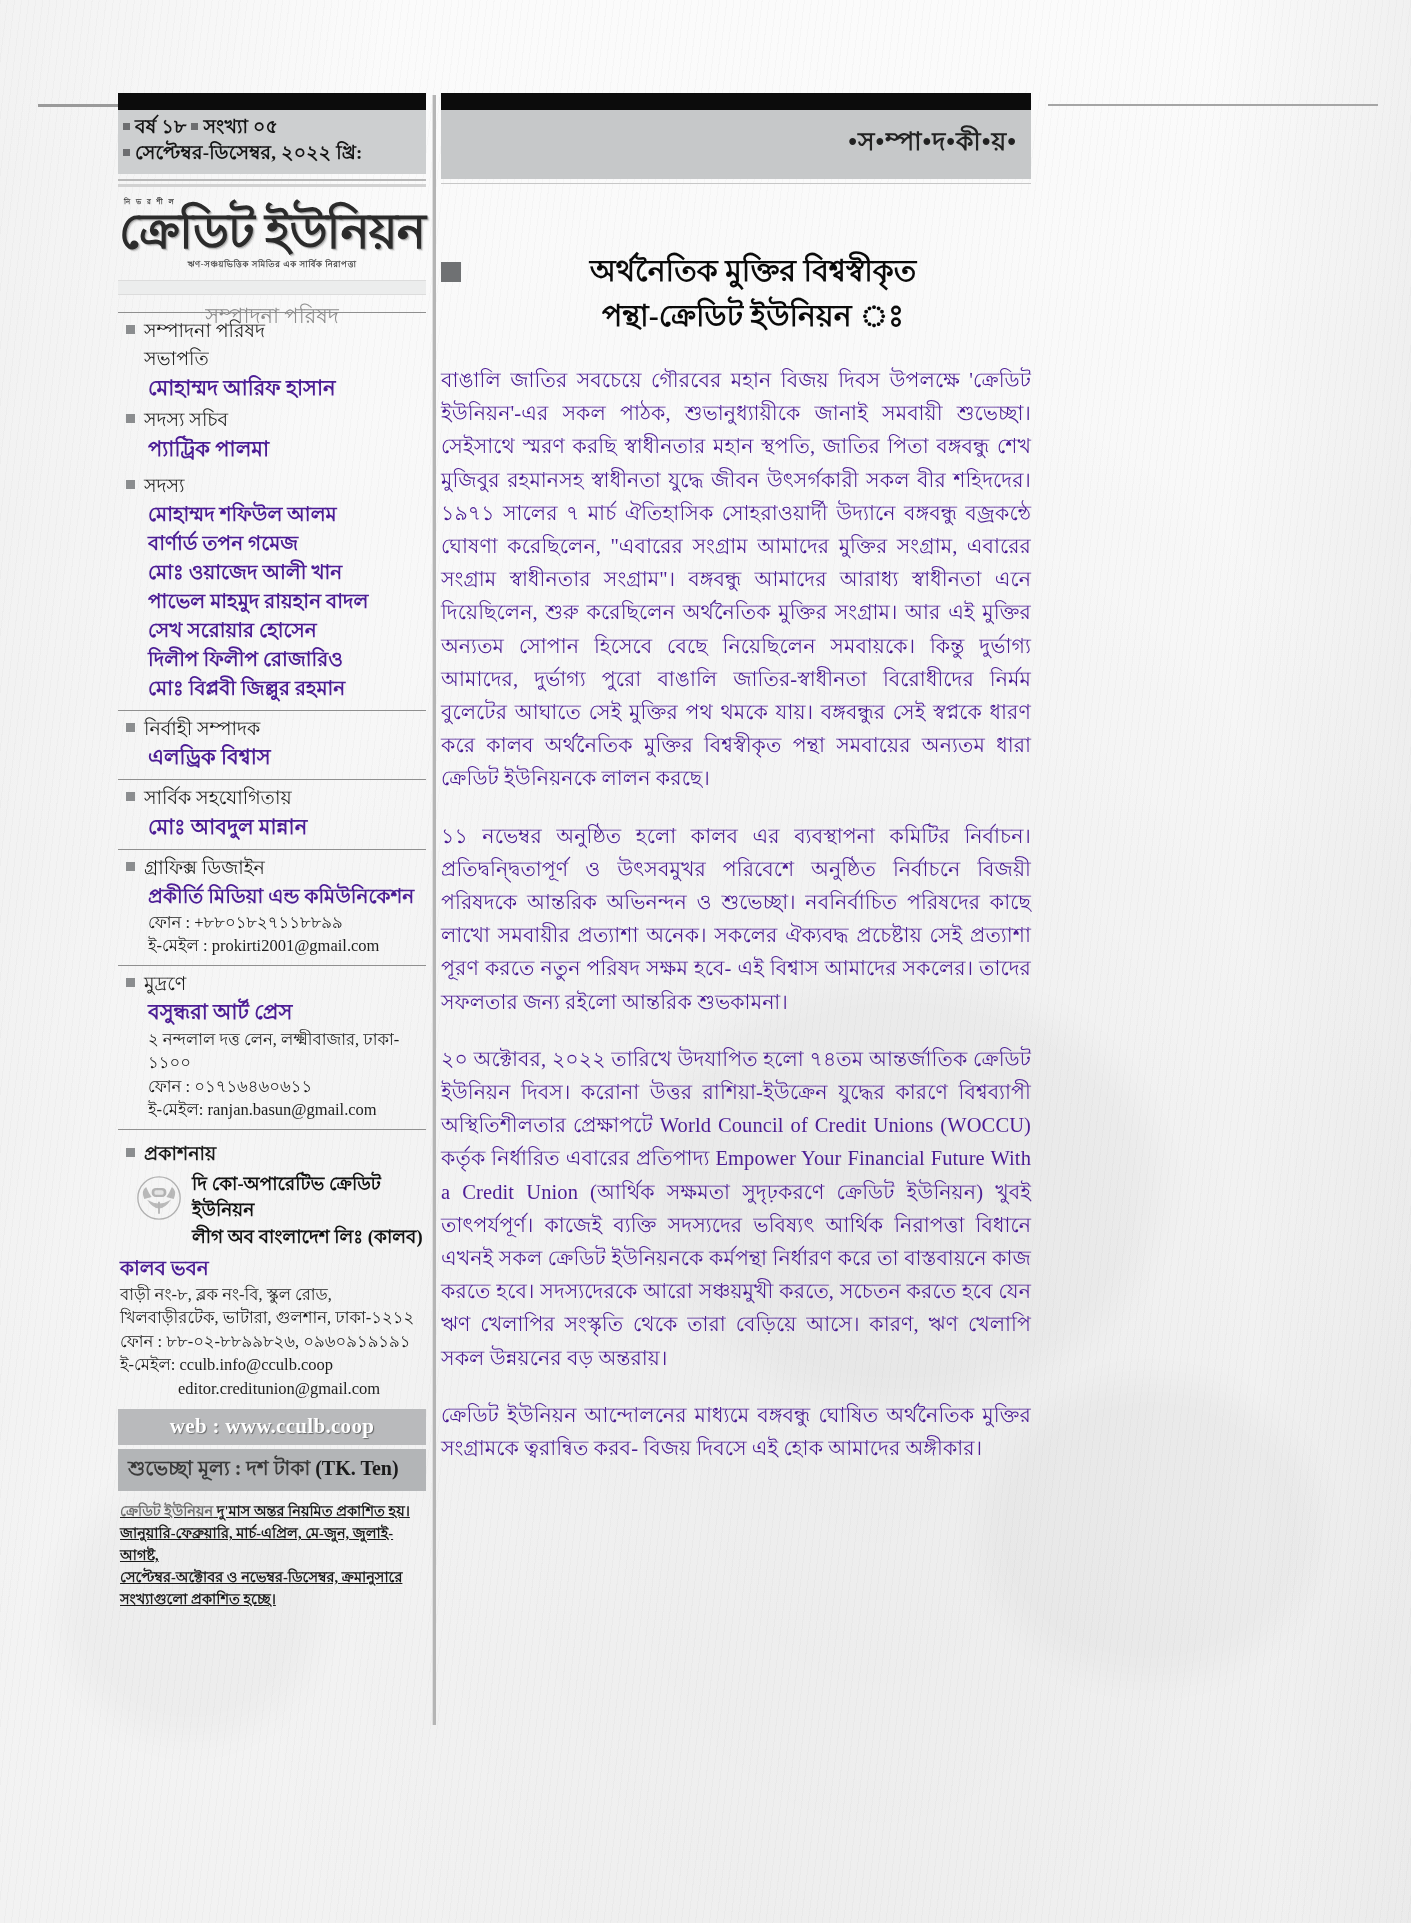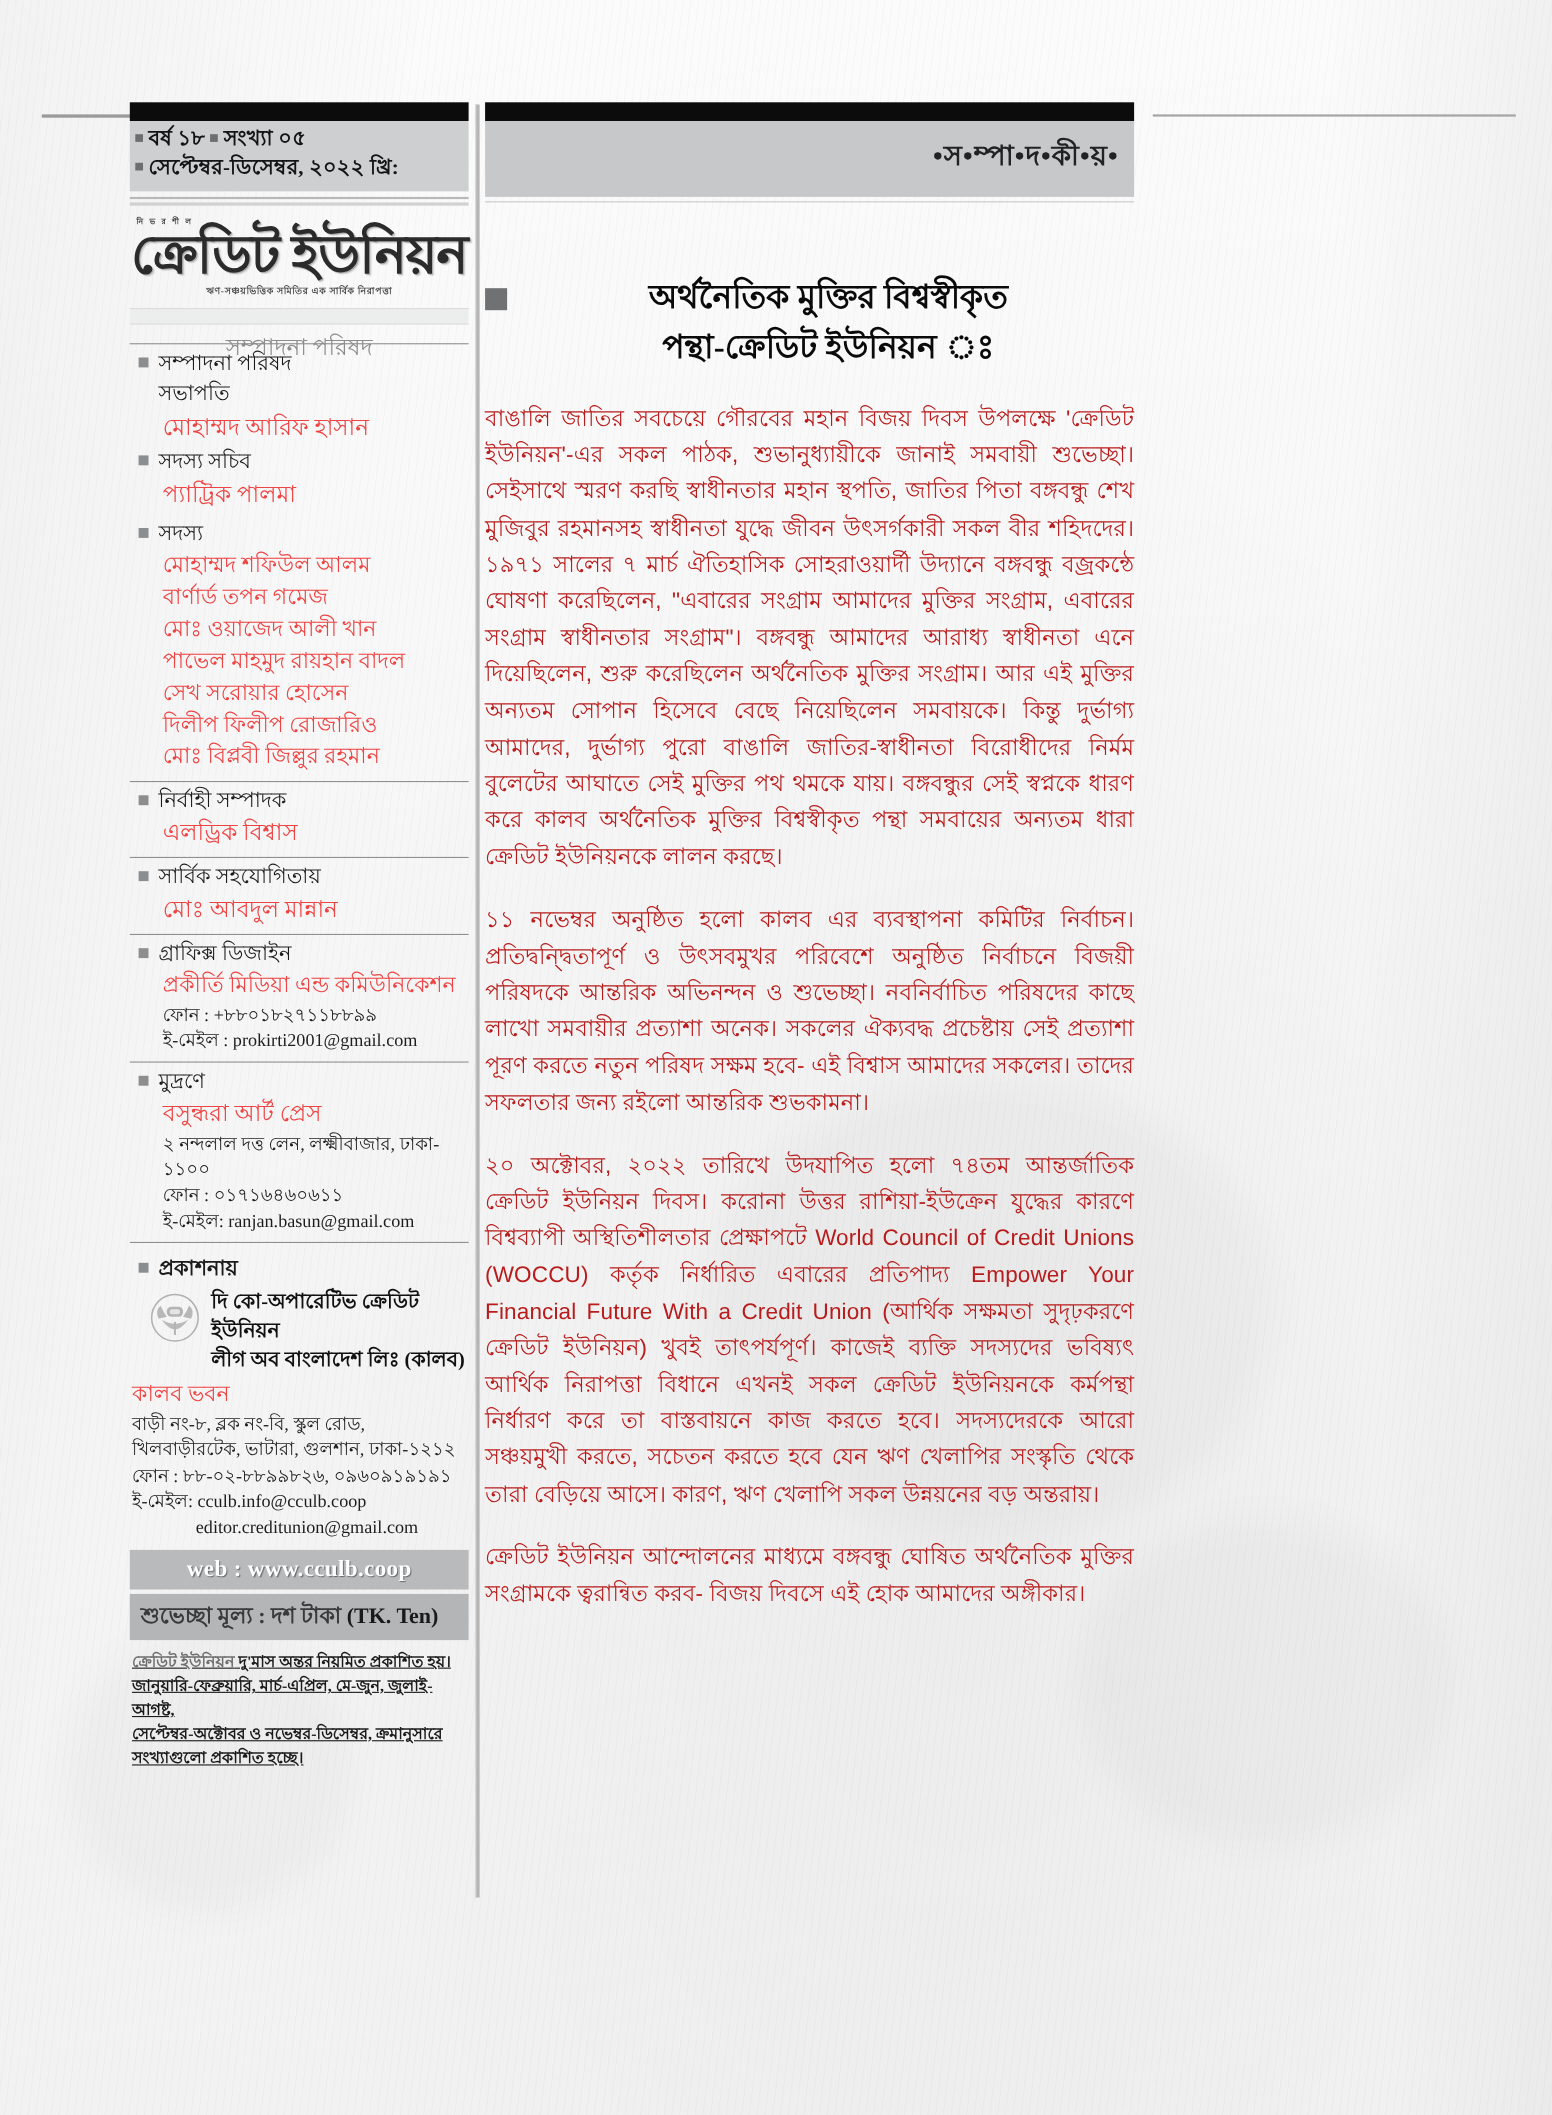--- a/index.html
+++ b/index.html
@@ -161,22 +161,22 @@
   .role {
     font-size: 19px;
     color: #1b1b1b;
     line-height: 1.45;
     font-family: "Liberation Serif", serif;
   }
   .role.bold { font-weight: 700; }
   .name-list { padding-left: 30px; }
   .name {
     font-size: 21px;
-    font-weight: 400;
-    color: #ef4444;
+    font-weight: 700;
+    color: #4c1d95;
     line-height: 1.45;
     font-family: "Liberation Serif", serif;
   }
   .name.sm { font-size: 20px; }
   .detail {
     font-size: 16.5px;
     color: #1d1d1d;
     line-height: 1.42;
     font-family: "Liberation Serif", serif;
   }
@@ -288,23 +288,23 @@
     font-weight: 700;
     line-height: 1.5;
     color: #0a0a0a;
     font-family: "Liberation Serif", serif;
   }
 
   .body-para {
     margin-top: 26px;
     font-size: 20.5px;
     line-height: 1.62;
-    color: #b91c1c;
+    color: #4c1d95;
     text-align: justify;
-    font-family: Liberation Sans, sans-serif;
+    font-family: Liberation Serif, serif;
     letter-spacing: .1px;
   }
   .body-para + .body-para { margin-top: 24px; }
 </style>
 </head>
 <body>
 
 <div class="page">
   <div class="blob" style="left:640px; top:980px; width:520px; height:420px;"></div>
   <div class="blob" style="left:980px; top:1380px; width:340px; height:300px;"></div>

